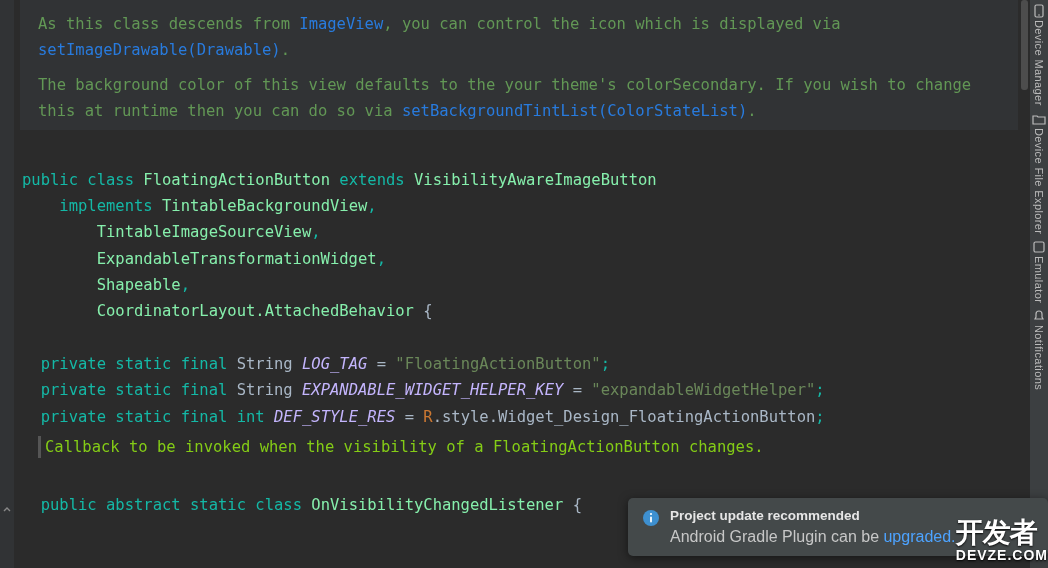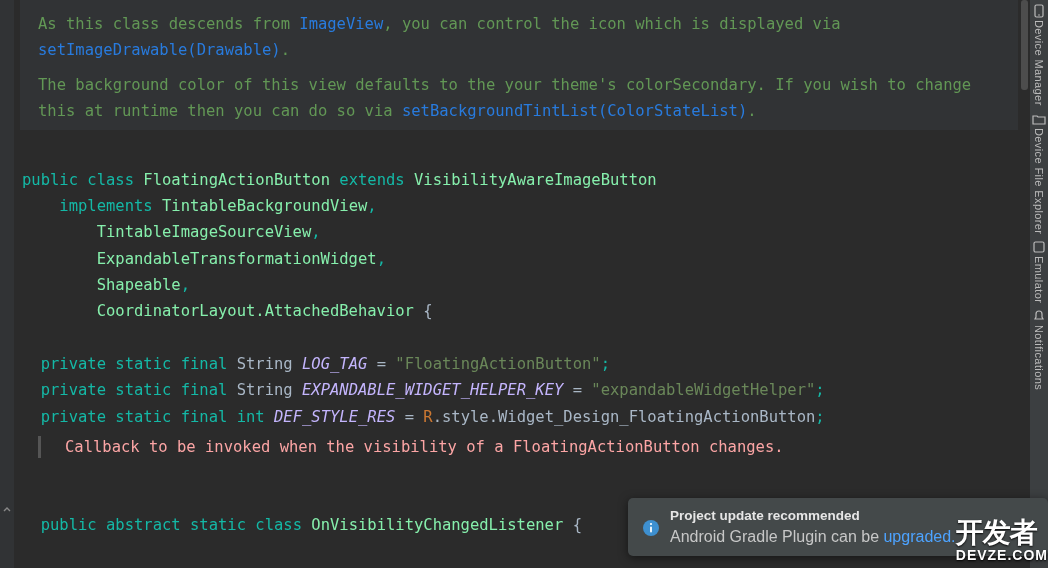--- a/index.html
+++ b/index.html
@@ -14,28 +14,28 @@
   .doclink { color:#287bde; }
   .mono { color:#629755; }
   .codearea { padding:10px 0 0 8px; line-height:1.7; white-space:pre; }
   .kw { color:#14b8a6;text-align:right; }
   .ident { color:#a9b7c6; }
   .cls { color:#86efac; }
   .it { font-style:italic; color:#c4b5fd; }
   .str { color:#6a8759; }
   .ref { color:#cc7832; }
   .punct { color:#a9b7c6; }
-  .calloutdoc { margin:6px 0 26px 24px; border-left:3px solid #555; padding:2px 24px; color:#fca5a5; }
+  .calloutdoc { margin:6px 0 6px 24px; border-left:3px solid #555; padding:2px 4px; color:#84cc16; }
   .scrollbar-v { position:absolute; right:18px; top:0; width:12px; height:568px; background:#2b2b2b; }
   .scrollbar-thumb { position:absolute; left:3px; top:0; width:7px; height:90px; background:rgba(120,120,120,0.45); border-radius:3px; }
   .toolstrip { position:absolute; right:0; top:0; width:18px; height:568px; background:#3c3f41; display:flex; flex-direction:column; align-items:center; gap:6px; padding-top:4px; }
   .tooltab { display:flex; flex-direction:column; align-items:center; color:#bbbbbb; font-size:11px; gap:2px; cursor:pointer; }
   .tooltab .ticon { width:14px; height:14px; }
   .tooltab .tlabel { writing-mode:vertical-rl; text-orientation:mixed; font-family:Arial,sans-serif; font-size:11px; letter-spacing:0.4px; }
-  .toast { position:absolute; right:0; bottom:12px; width:420px; background:#44494a; border-radius:5px; box-shadow:0 2px 10px rgba(0,0,0,0.5); padding:10px 14px 10px 14px; display:flex; align-items:center; gap:10px; font-family:Arial,sans-serif; }
+  .toast { position:absolute; right:0; bottom:12px; width:420px; background:#44494a; border-radius:5px; box-shadow:0 2px 10px rgba(0,0,0,0.5); padding:10px 14px 10px 14px; display:flex; align-items:flex-start; gap:10px; font-family:Arial,sans-serif; }
   .toast .ticon2 { width:18px; height:18px; flex:0 0 18px; margin-top:1px; }
   .toast .msg .title { color:#e6e6e6; font-weight:600; font-size:13.5px; margin-bottom:5px; }
   .toast .msg .body { color:#c7c7c7; font-size:16px; }
   .toast .msg .body .link { color:#4da3ff; }
   .watermark { position:absolute; right:0; bottom:5px; font-family:Arial,sans-serif; font-size:26px; color:#ffffff; font-weight:700; pointer-events:none; text-shadow:0 1px 2px rgba(0,0,0,0.9); letter-spacing:-1px; }
   .watermark .big { font-size:28px; display:block; text-align:left; line-height:.95; }
   .watermark .small { font-size:14px; display:block; letter-spacing:1px; }
 </style>
 </head>
 <body>

